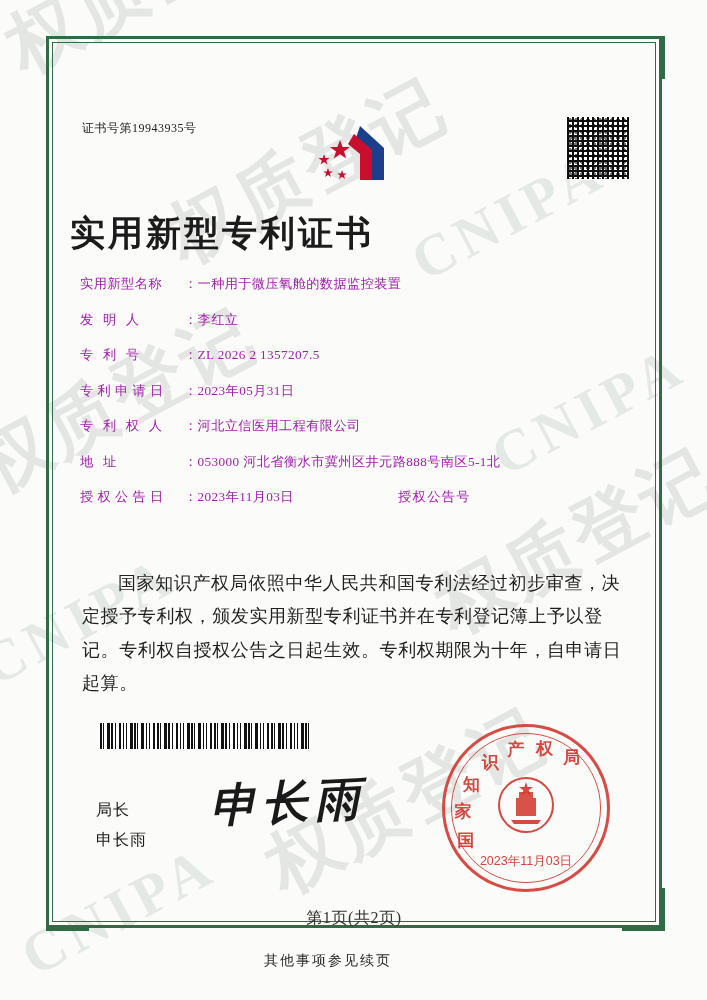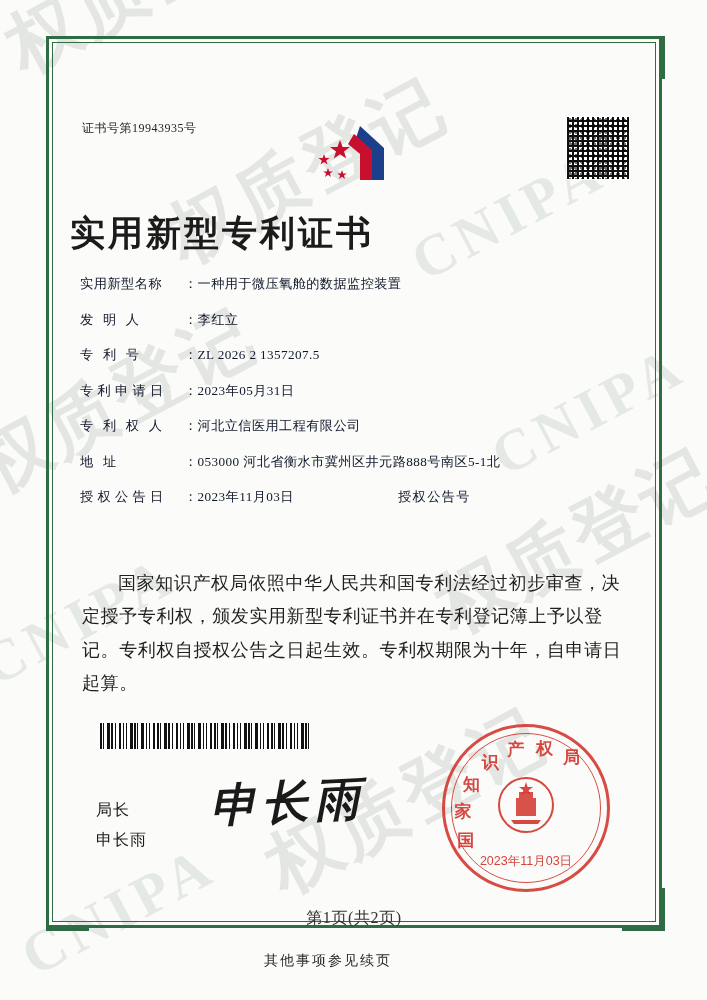--- a/index.html
+++ b/index.html
@@ -144,21 +144,21 @@
     position: absolute;
     left: 10px;
     top: 215px;
     width: 552px;
   }
   .field-row {
     display: flex;
     align-items: baseline;
     margin-bottom: 17.5px;
     font-size: 13.2px;
-    color: #0f172a;
+    color: #a21caf;
   }
   .field-label {
     width: 104px;
     flex: 0 0 104px;
     letter-spacing: 3.2px;
     white-space: nowrap;
   }
   .field-label.tight { letter-spacing: .5px; }
   .field-value {
     flex: 1 1 auto;

